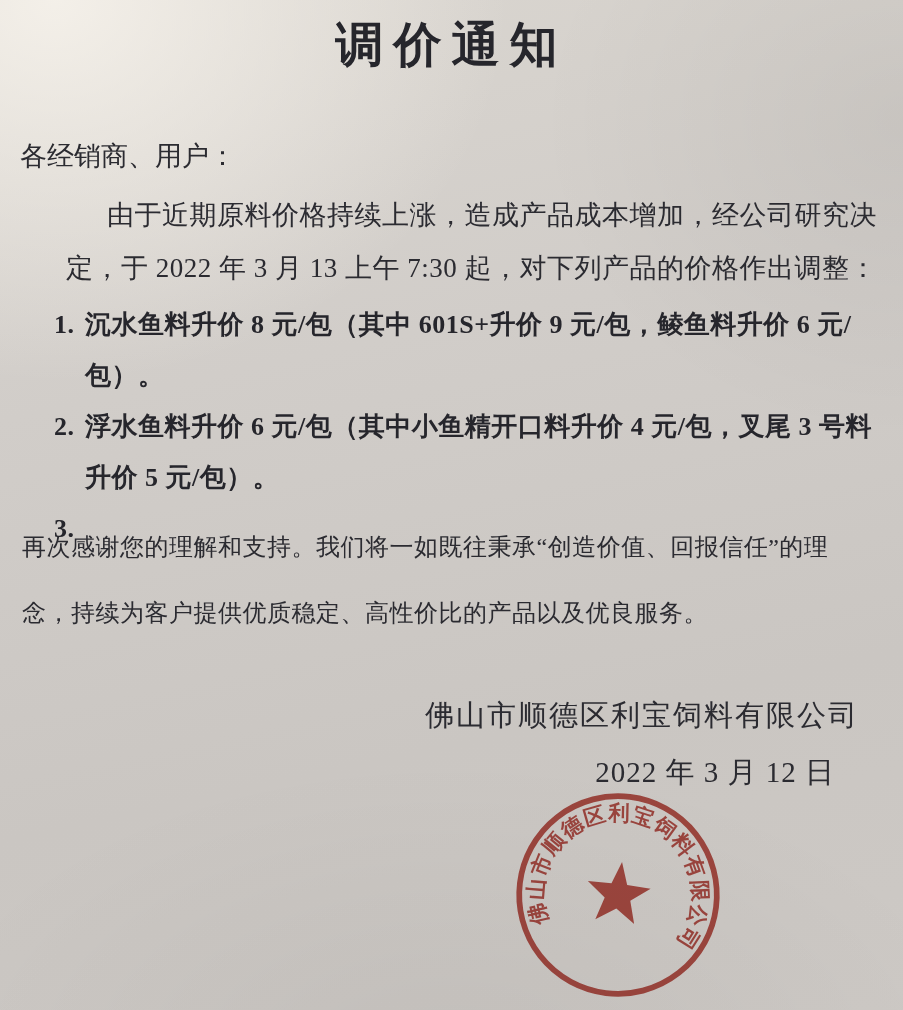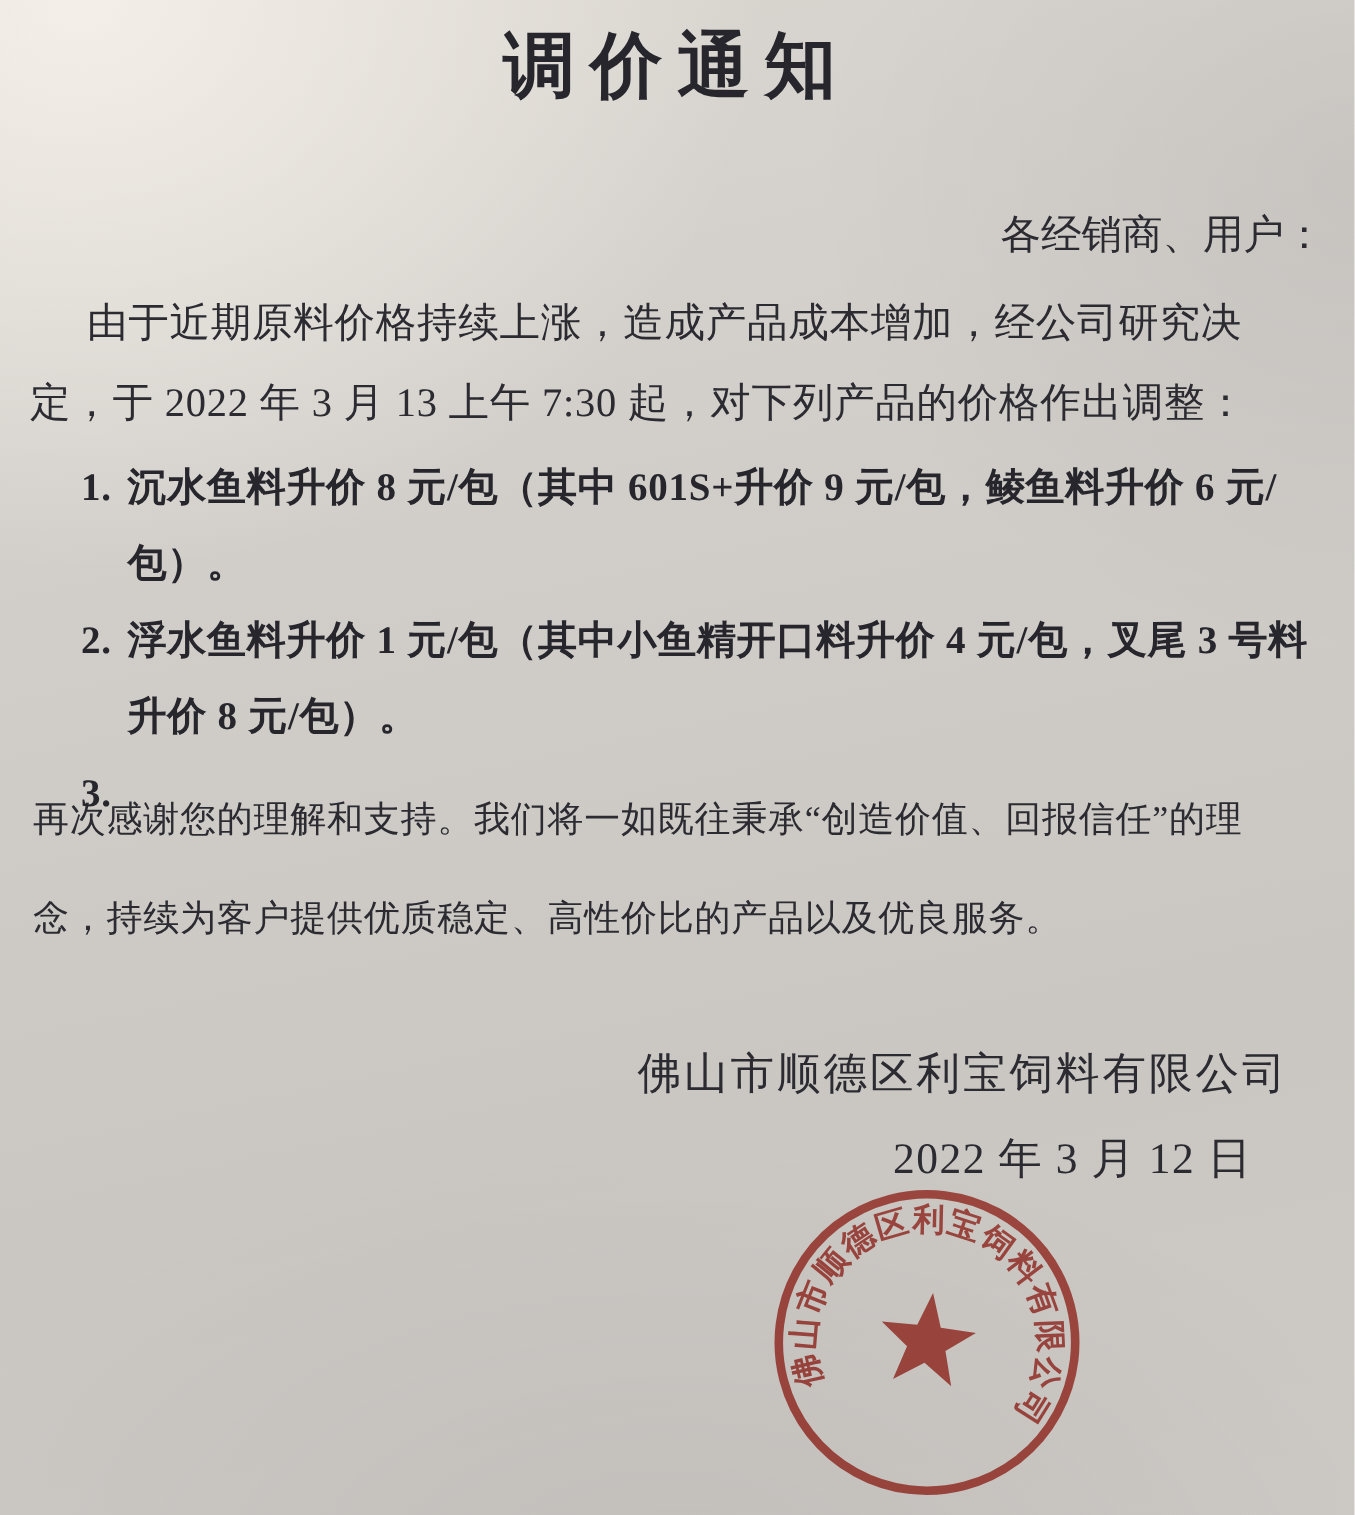--- a/index.html
+++ b/index.html
@@ -30,28 +30,28 @@
     font-size: 48px;
     line-height: 62px;
     font-weight: 700;
     letter-spacing: 10px;
     color: #26262c;
   }
   .salutation {
     margin: 60px 20px 0 20px;
     font-size: 27px;
     line-height: 40px;
-    text-align: right;
   }
   .intro {
     margin: 13px 26px 0 20px;
     font-size: 27px;
     line-height: 53px;
     text-indent: 38px;
     letter-spacing: 0.5px;
+    text-align: right;
   }
   ol.adjust-list {
     list-style: none;
     margin: 4px 22px 0 20px;
     padding: 0;
   }
   ol.adjust-list li {
     position: relative;
     padding-left: 65px;
     font-size: 26px;
@@ -115,21 +115,21 @@
 
   <p class="intro">由于近期原料价格持续上涨，造成产品成本增加，经公司研究决定，于 2022 年 3 月 13 上午 7:30 起，对下列产品的价格作出调整：</p>
 
   <ol class="adjust-list">
     <li>
       <span class="num">1.</span>
       <span>沉水鱼料升价 8 元/包（其中 601S+升价 9 元/包，鲮鱼料升价 6 元/包）。</span>
     </li>
     <li>
       <span class="num">2.</span>
-      <span>浮水鱼料升价 1 元/包（其中小鱼精开口料升价 4 元/包，叉尾 3 号料升价 8 元/包）。</span>
+      <span>浮水鱼料升价 6 元/包（其中小鱼精开口料升价 4 元/包，叉尾 3 号料升价 5 元/包）。</span>
     </li>
     <li>
       <span class="num">3.</span>
     </li>
   </ol>
 
 
   <p class="closing-2">再次感谢您的理解和支持。我们将一如既往秉承“创造价值、回报信任”的理念，持续为客户提供优质稳定、高性价比的产品以及优良服务。</p>
 
   <div class="signature-block">

